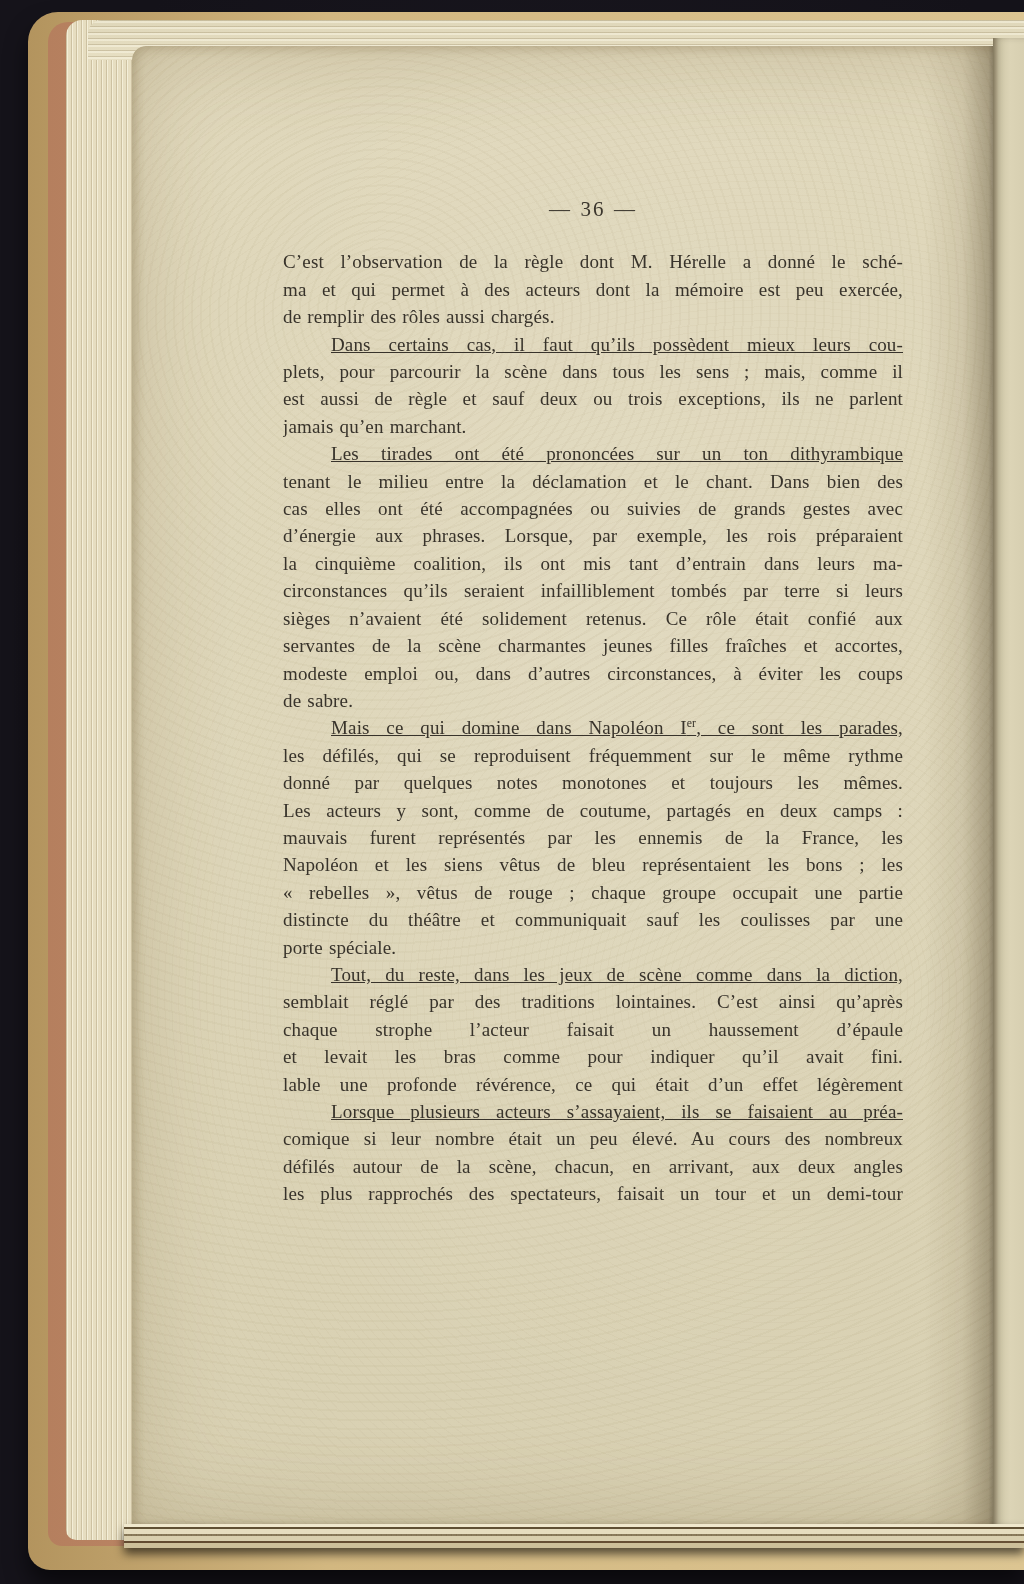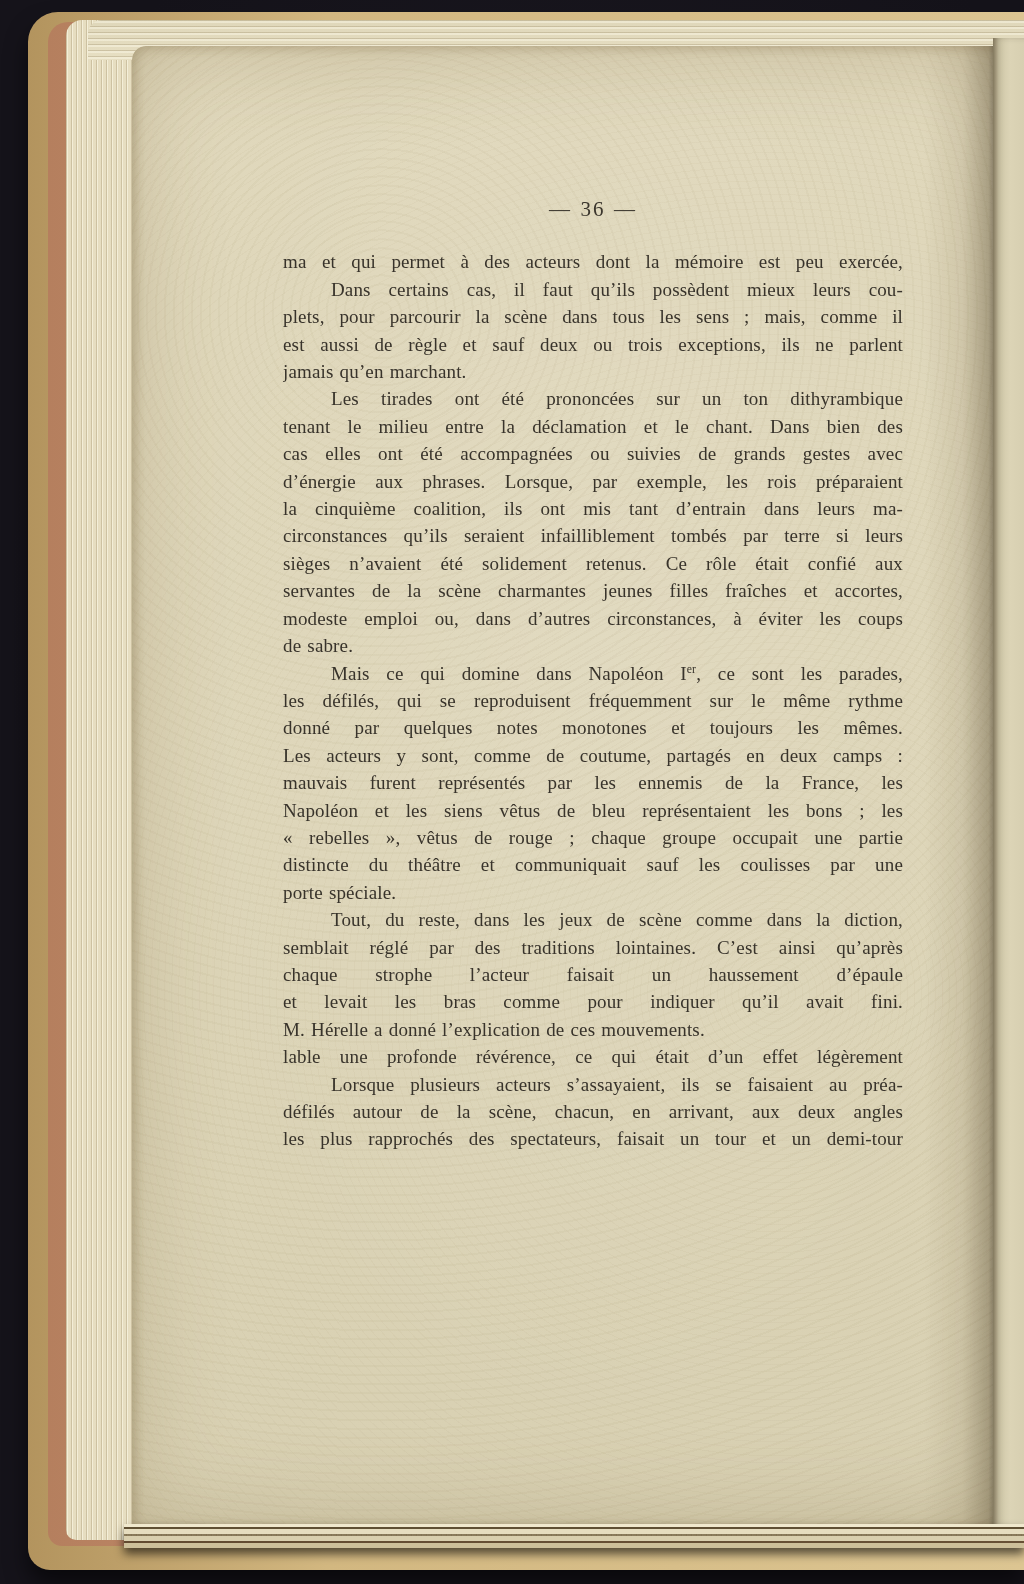--- a/index.html
+++ b/index.html
@@ -121,41 +121,43 @@
     margin-bottom: 25px;
     color: #3b362d;
   }
   .body-copy .line {
     text-align: justify;
     text-align-last: justify;
     text-justify: inter-word;
     overflow: hidden;
   }
   .body-copy .line.last { text-align-last: left; }
-  .body-copy .para.indent .line.first { text-indent: 48px; }
+  .body-copy .para.indent .line.first { text-indent: 48px; text-decoration: underline; }
   .body-copy sup { font-size: 0.62em; line-height: 0; }
 </style>
 </head>
 <body>
 
 <div class="photo-bg">
   <div class="book">
     <div class="cover-edge"></div>
     <div class="pink-edge"></div>
     <div class="stack-edge"></div>
     <div class="stack-top"></div>
 
     <div class="page-main">
       <div class="gutter-shadow"></div>
 
       <div class="page-text">
         <div class="page-number">— 36 —</div>
         <div class="body-copy">
             <div class="para">
+              <div class="line first">C’est l’observation de la règle dont M. Hérelle a donné le sché-</div>
               <div class="line">ma et qui permet à des acteurs dont la mémoire est peu exercée,</div>
+              <div class="line last">de remplir des rôles aussi chargés.</div>
             </div>
             <div class="para indent">
               <div class="line first">Dans certains cas, il faut qu’ils possèdent mieux leurs cou-</div>
               <div class="line">plets, pour parcourir la scène dans tous les sens ; mais, comme il</div>
               <div class="line">est aussi de règle et sauf deux ou trois exceptions, ils ne parlent</div>
               <div class="line last">jamais qu’en marchant.</div>
             </div>
             <div class="para indent">
               <div class="line first">Les tirades ont été prononcées sur un ton dithyrambique</div>
               <div class="line">tenant le milieu entre la déclamation et le chant. Dans bien des</div>
@@ -177,25 +179,25 @@
               <div class="line">Napoléon et les siens vêtus de bleu représentaient les bons ; les</div>
               <div class="line">« rebelles », vêtus de rouge ; chaque groupe occupait une partie</div>
               <div class="line">distincte du théâtre et communiquait sauf les coulisses par une</div>
               <div class="line last">porte spéciale.</div>
             </div>
             <div class="para indent">
               <div class="line first">Tout, du reste, dans les jeux de scène comme dans la diction,</div>
               <div class="line">semblait réglé par des traditions lointaines. C’est ainsi qu’après</div>
               <div class="line">chaque strophe l’acteur faisait un haussement d’épaule</div>
               <div class="line">et levait les bras comme pour indiquer qu’il avait fini.</div>
-              <div class="line last">M. Hérelle a donné l’explication de ces mouvements.</div>
             </div>
             <div class="para indent">
               <div class="line">lable une profonde révérence, ce qui était d’un effet légèrement</div>
               <div class="line first">Lorsque plusieurs acteurs s’assayaient, ils se faisaient au préa-</div>
+              <div class="line">comique si leur nombre était un peu élevé. Au cours des nombreux</div>
               <div class="line">défilés autour de la scène, chacun, en arrivant, aux deux angles</div>
               <div class="line">les plus rapprochés des spectateurs, faisait un tour et un demi-tour</div>
             </div>
           </div>
       </div>
     </div>
 
     <div class="facing-page"></div>
     <div class="bottom-edges"></div>
   </div>

